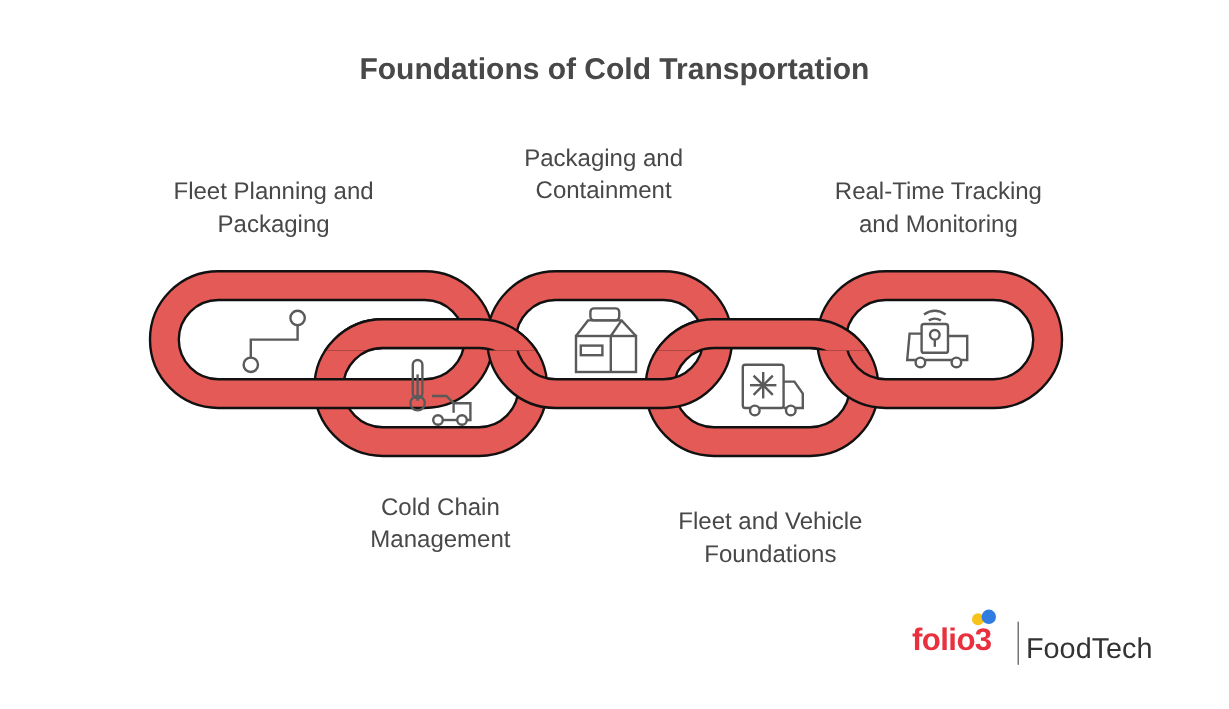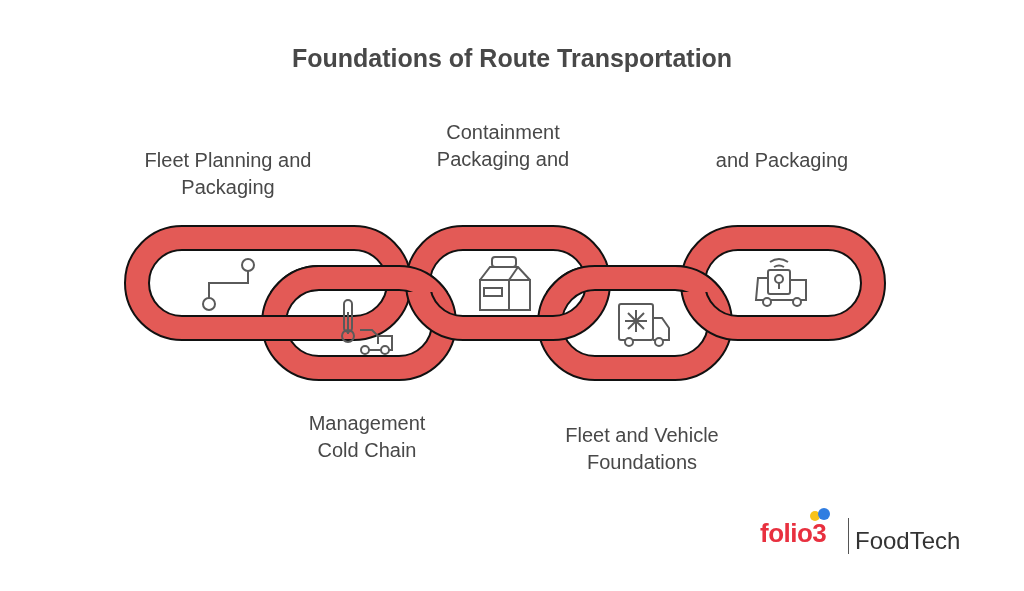--- a/index.html
+++ b/index.html
@@ -9,36 +9,37 @@
   svg.chain { position:absolute; left:0; top:0; }
   .logo { position:absolute; left:760px; top:508px; height:50px; width:200px; }
   .logo-word { position:absolute; left:0; top:10px; font-size:26px; font-weight:bold; color:#e8303f; letter-spacing:-0.5px; }
   .logo-sep { position:absolute; left:88px; top:10px; width:1px; height:36px; background:#555; }
   .logo-sub { position:absolute; left:95px; top:19px; font-size:24px; color:#333; }
   .dot { position:absolute; border-radius:50%; }
 </style>
 </head>
 <body>
 
-<div class="title">Foundations of Route Transportation</div>
+<div class="title">Foundations of Cold Transportation</div>
 
 <div class="label" style="left:108px;top:147px;">
   <div>Fleet Planning and</div>
   <div>Packaging</div>
 </div>
 <div class="label" style="left:383px;top:119px;">
+  <div>Packaging and</div>
   <div>Containment</div>
-  <div>Packaging and</div>
 </div>
 <div class="label" style="left:662px;top:147px;">
-  <div>and Packaging</div>
+  <div>Real-Time Tracking</div>
+  <div>and Monitoring</div>
 </div>
 <div class="label" style="left:247px;top:410px;">
+  <div>Cold Chain</div>
   <div>Management</div>
-  <div>Cold Chain</div>
 </div>
 <div class="label" style="left:522px;top:422px;">
   <div>Fleet and Vehicle</div>
   <div>Foundations</div>
 </div>
 
 <svg class="chain" width="1024" height="591" viewBox="0 0 1024 591">
   <defs>
     <g id="linkShape">
 

